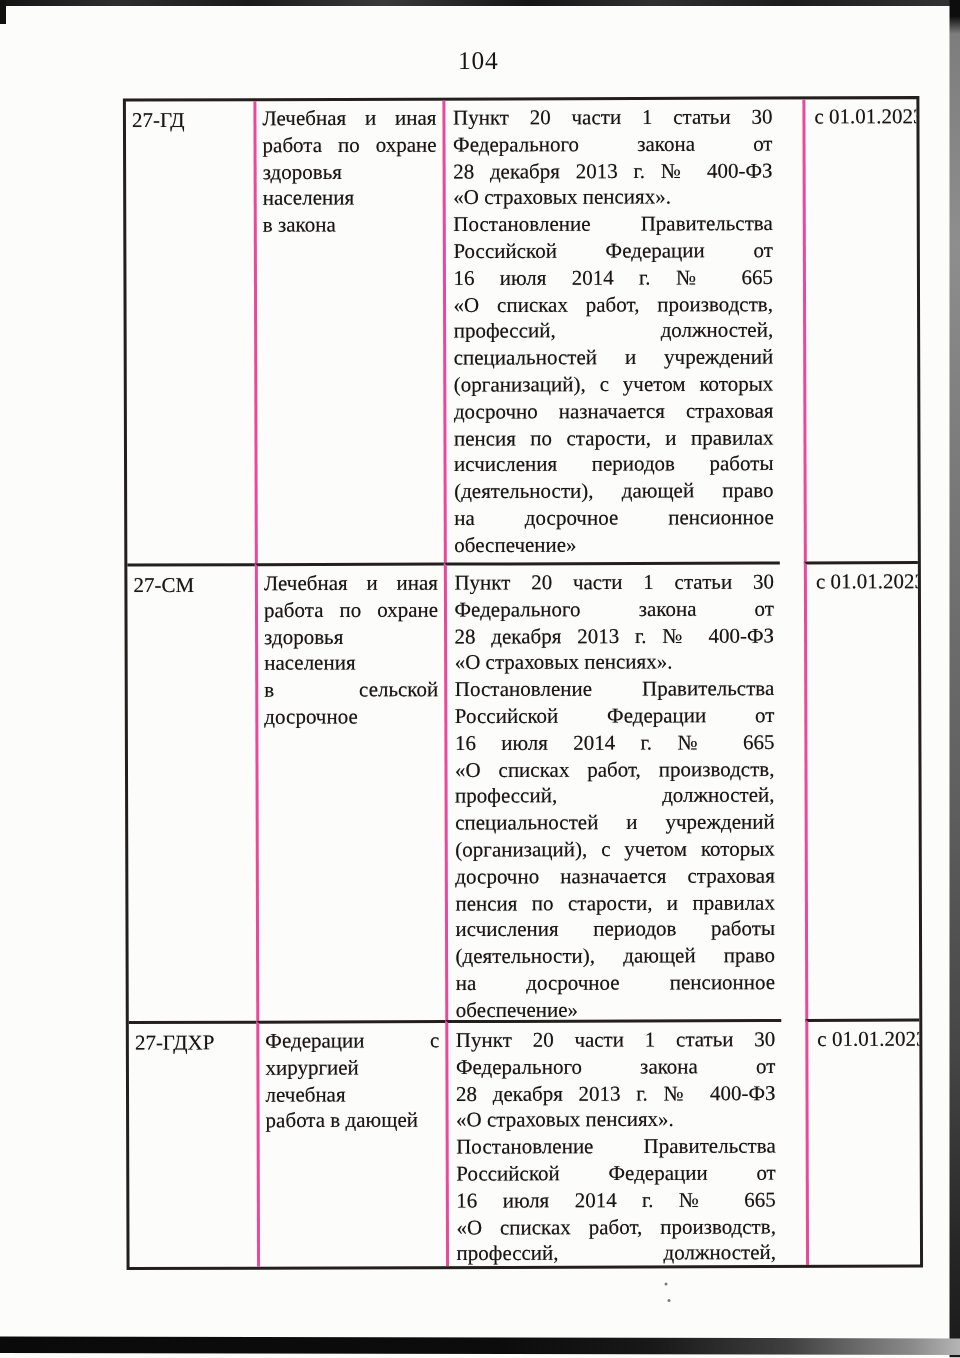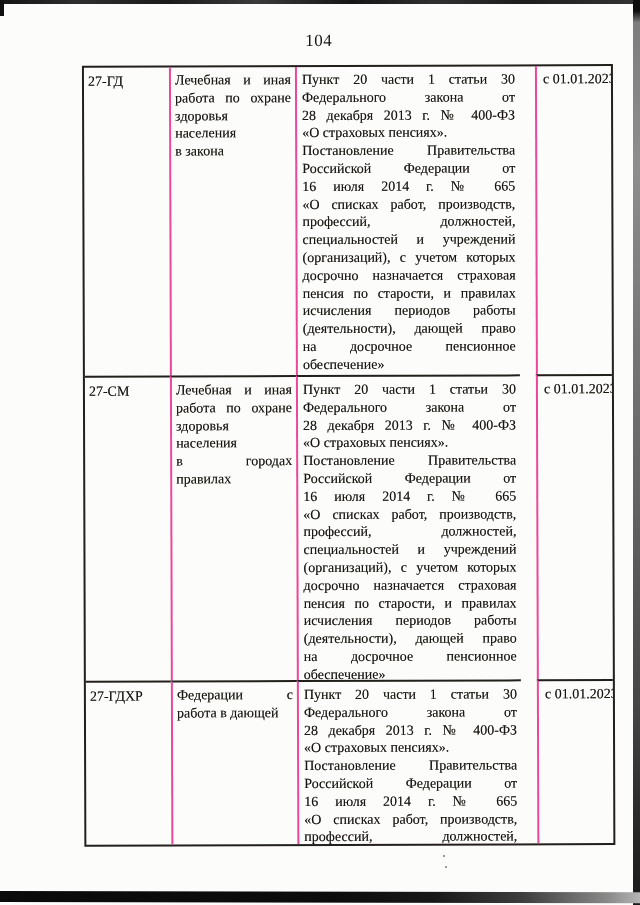--- a/index.html
+++ b/index.html
@@ -85,22 +85,22 @@
         <div class="tline">(деятельности), дающей право</div>
         <div class="tline">на досрочное пенсионное</div>
         <div class="tline last">обеспечение»</div>
       </div>
       <div class="cell c-date"><span>с 01.01.2023</span></div>
       <div class="cell c-code"><span>27-СМ</span></div>
       <div class="cell c-desc">
         <div class="tline">Лечебная и иная</div>
         <div class="tline">работа по охране</div>
         <div class="tline">здоровья населения</div>
-        <div class="tline">в городах</div>
-        <div class="tline last">правилах</div>
+        <div class="tline">в сельской</div>
+        <div class="tline last">досрочное</div>
       </div>
       <div class="cell c-basis">
         <div class="tline">Пункт 20 части 1 статьи 30</div>
         <div class="tline">Федерального закона от</div>
         <div class="tline">28 декабря 2013 г. № 400-ФЗ</div>
         <div class="tline last">«О страховых пенсиях».</div>
         <div class="tline">Постановление Правительства</div>
         <div class="tline">Российской Федерации от</div>
         <div class="tline">16 июля 2014 г. № 665</div>
         <div class="tline">«О списках работ, производств,</div>
@@ -111,20 +111,21 @@
         <div class="tline">пенсия по старости, и правилах</div>
         <div class="tline">исчисления периодов работы</div>
         <div class="tline">(деятельности), дающей право</div>
         <div class="tline">на досрочное пенсионное</div>
         <div class="tline last">обеспечение»</div>
       </div>
       <div class="cell c-date"><span>с 01.01.2023</span></div>
       <div class="cell c-code"><span>27-ГДХР</span></div>
       <div class="cell c-desc">
         <div class="tline">Федерации с</div>
+        <div class="tline">хирургией лечебная</div>
         <div class="tline last">работа в дающей</div>
       </div>
       <div class="cell c-basis">
         <div class="tline">Пункт 20 части 1 статьи 30</div>
         <div class="tline">Федерального закона от</div>
         <div class="tline">28 декабря 2013 г. № 400-ФЗ</div>
         <div class="tline last">«О страховых пенсиях».</div>
         <div class="tline">Постановление Правительства</div>
         <div class="tline">Российской Федерации от</div>
         <div class="tline">16 июля 2014 г. № 665</div>

